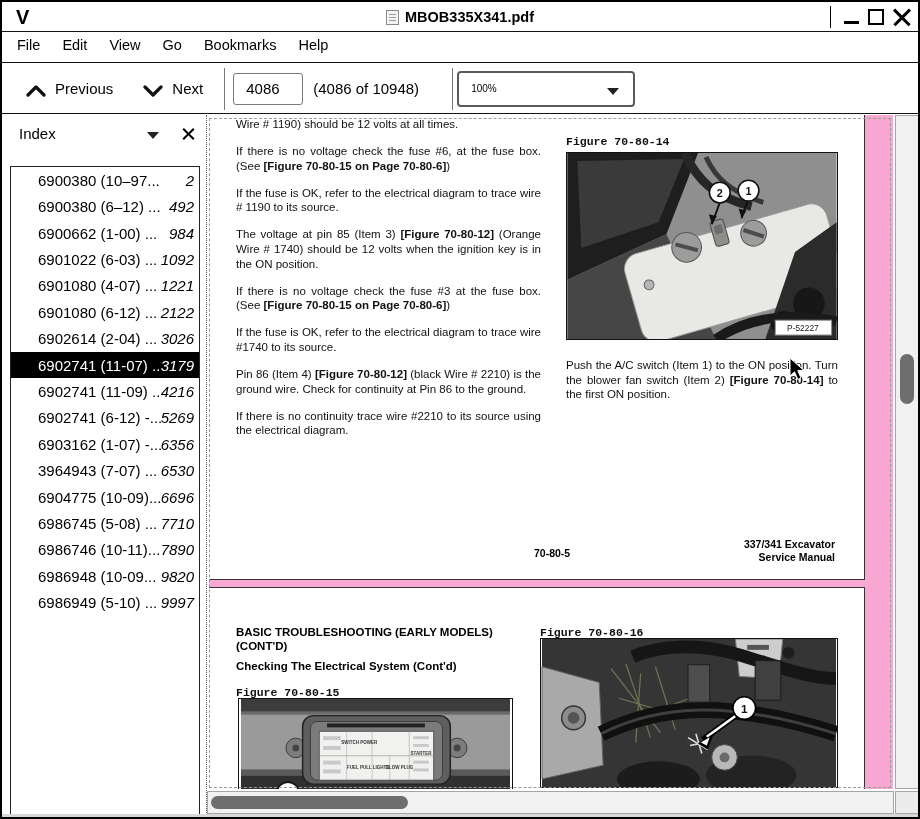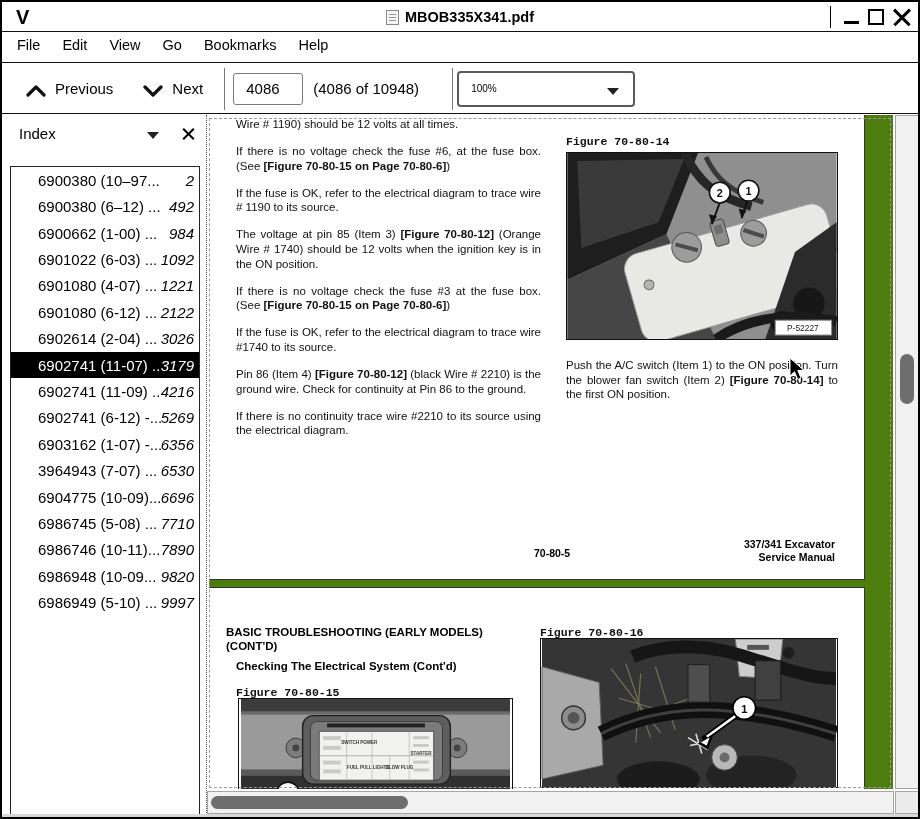--- a/index.html
+++ b/index.html
@@ -48,39 +48,39 @@
   .index-list { position:absolute; left:8px; top:164px; width:190px; height:749px; border:1px solid #222; background:#fff; overflow:hidden; }
   .idx-row { display:flex; align-items:center; height:26px; font-size:15px; color:#000; padding:0 5px 0 27px; cursor:default; margin-top:0.4px; }
   .idx-row .lbl { flex:1; white-space:nowrap; overflow:hidden; }
   .idx-row .pg { font-style:italic; text-align:right; }
   .idx-row.sel { background:#000; color:#fff; }
 
   
   .splitter { position:absolute; left:204px; top:113px; width:3px; height:700px; border-left:1px dotted #555; cursor:col-resize; }
 
   
-  .viewport { position:absolute; left:207px; top:113px; width:684px; height:674px; background:#4d7c0f; overflow:hidden; }
+  .viewport { position:absolute; left:207px; top:113px; width:684px; height:674px; background:#f9a8d4; overflow:hidden; }
   .focus-rect { position:absolute; left:207px; top:116px; width:682px; height:670px; border:1px dashed #9a9a9a; pointer-events:none; z-index:30; }
   .pdf-page { position:absolute; background:#fff; border:1px solid #333; }
   .page1 { left:-1px; top:-2px; width:657px; height:467px; border-top:none; }
   .page2 { left:-1px; top:472px; width:657px; height:210px; border-bottom:none; }
 
   .pdf-text { font-size:11.5px; line-height:14.6px; color:#111; }
   .pp { text-align:justify; margin-bottom:12.5px; }
   .pp strong { font-weight:bold; }
   .pp em { font-style:italic; }
   .fig-caption { font-size:11.5px; font-weight:bold; color:#111;font-family:Liberation Mono, monospace; }
   .photo-frame { border:1px solid #111; display:block; }
 
   .col-left-p1  { position:absolute; left:27px; top:4px; width:305px; }
   .col-right-p1 { position:absolute; left:357px; top:22px; width:272px; }
   .footer-code  { position:absolute; left:325px; top:434px; font-size:10.5px; font-weight:bold; }
   .footer-right { position:absolute; right:29px; top:425px; font-size:10.5px; font-weight:bold; text-align:right; line-height:13px; }
 
-  .p2-heading { position:absolute; left:17px; top:38px; width:310px; font-size:11.5px; font-weight:bold; line-height:13.5px; }
+  .p2-heading { position:absolute; left:27px; top:38px; width:310px; font-size:11.5px; font-weight:bold; line-height:13.5px; }
   .p2-sub     { position:absolute; left:27px; top:72px; width:310px; font-size:11.5px; font-weight:bold; }
   .p2-figcap15{ position:absolute; left:27px; top:98px; }
   .p2-photo15 { position:absolute; left:29px; top:110px; }
   .p2-figcap16{ position:absolute; left:331px; top:38px; }
   .p2-photo16 { position:absolute; left:331px; top:50px; }
 
   
   .vscroll { position:absolute; left:893px; top:113px; width:24px; height:674px; background:#f1f1f1; border:1px solid #a5a5a5; }
   .vthumb { position:absolute; left:4px; top:238px; width:14px; height:50px; background:#6e6e6e; border-radius:7px; }
   .hscroll { position:absolute; left:205px; top:789px; width:687px; height:23px; background:#f1f1f1; border:1px solid #a5a5a5; }

